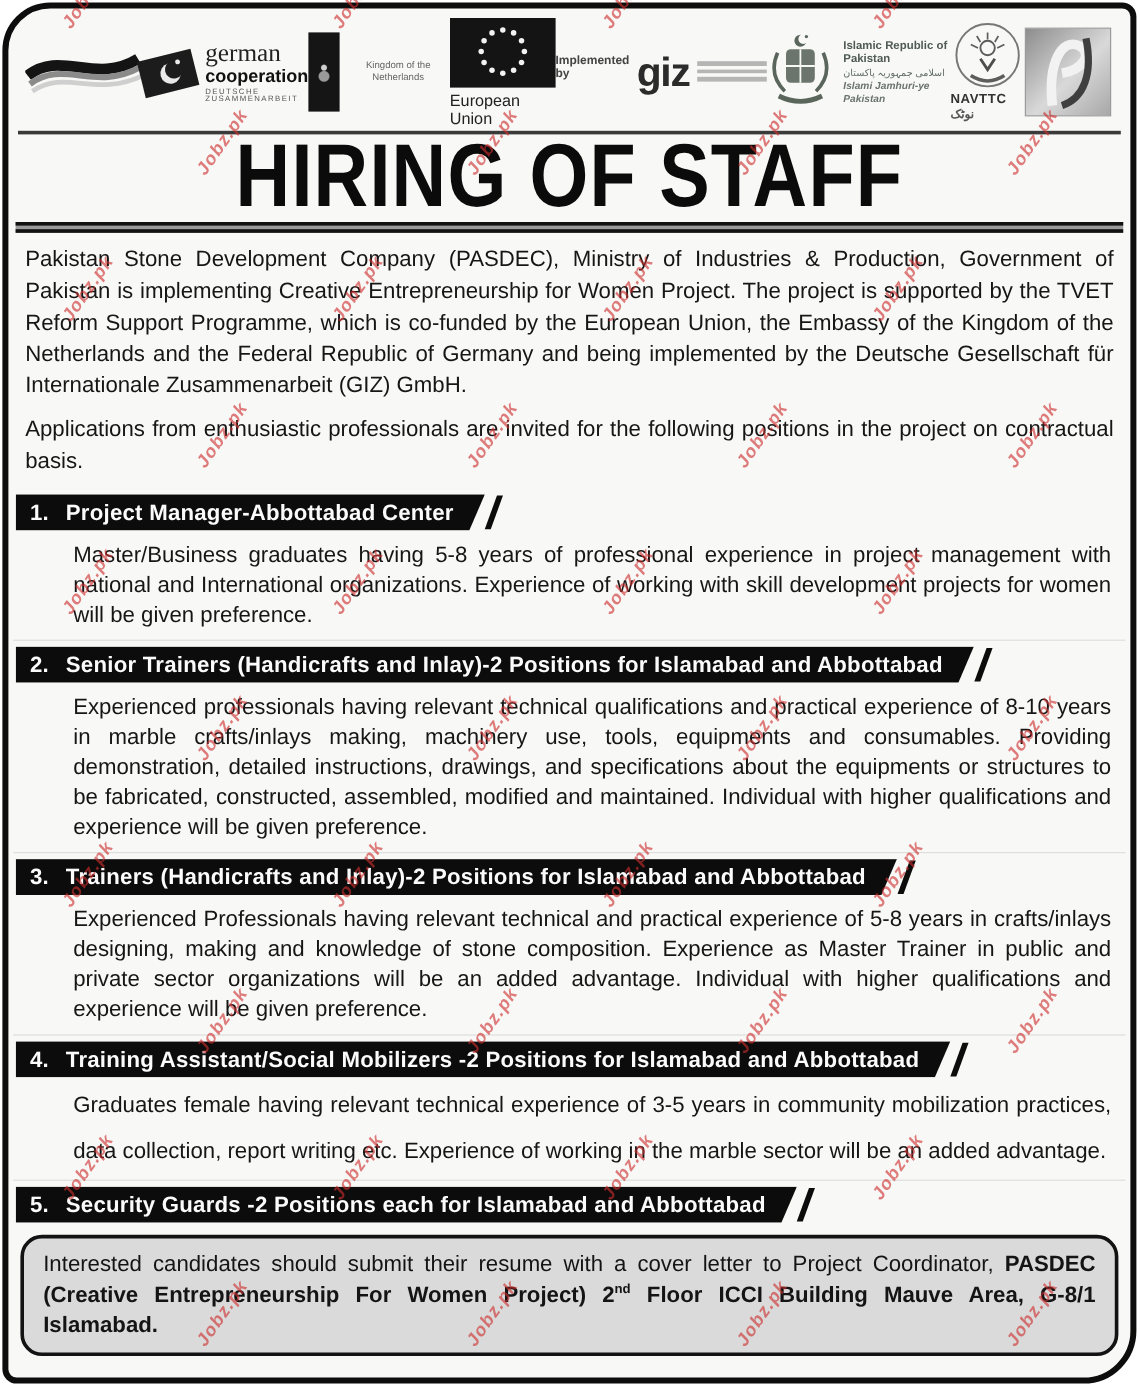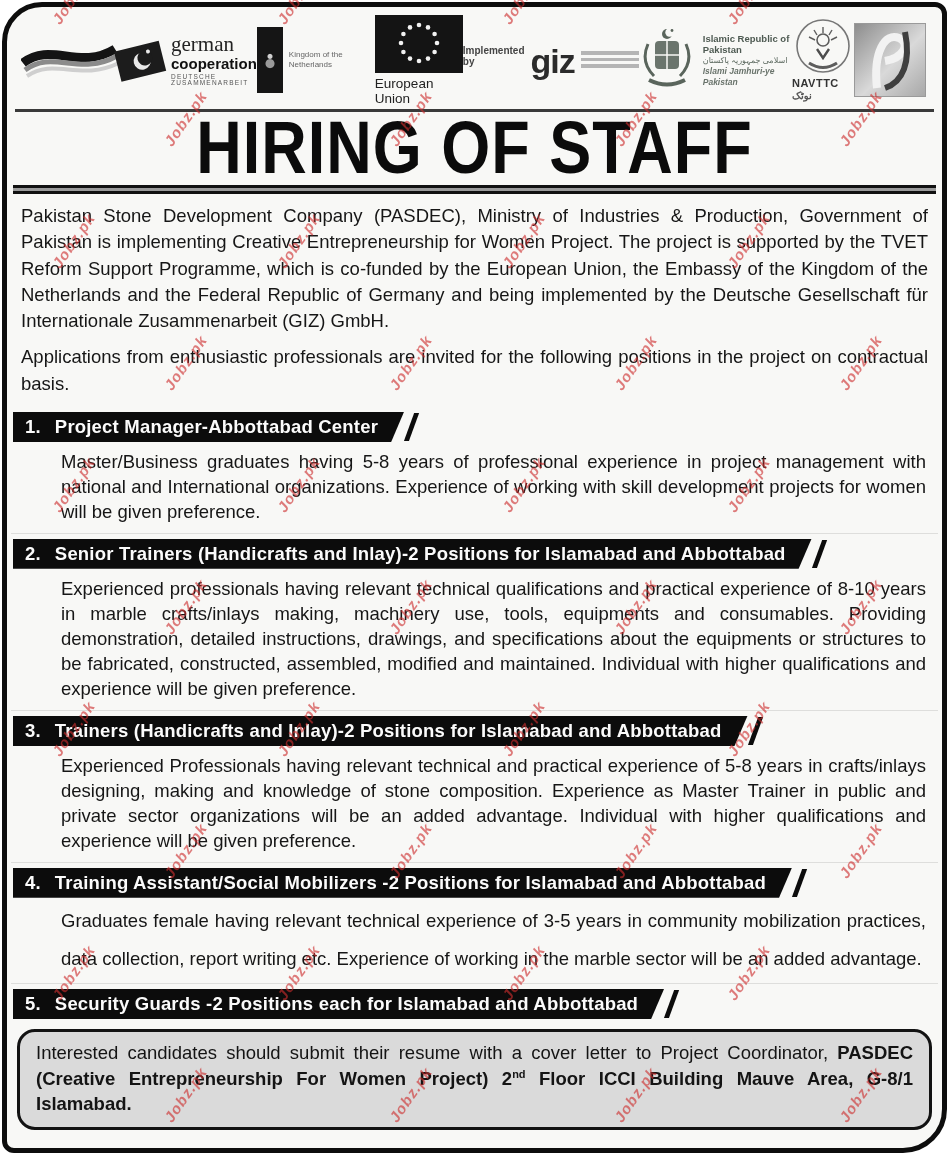--- a/index.html
+++ b/index.html
@@ -19,21 +19,21 @@
   
   .logo-row{
     display:flex;align-items:center;justify-content:space-between;
     padding:10px 16px 6px 14px;height:86px;
   }
   .logo{display:flex;align-items:center;}
   .gc{display:flex;flex-direction:row;line-height:1;}
   .gc-text .l1{font-family:"Liberation Serif",serif;font-size:21px;color:#222;}
   .gc-text .l2{font-size:15px;font-weight:bold;color:#111;margin-top:1px;}
   .gc-text .l3{font-size:6.5px;letter-spacing:1.2px;color:#555;margin-top:3px;}
-  .nl{display:flex;align-items:center;}
+  .nl{display:flex;align-items:center;text-align:center;}
   .nl-banner{width:26px;height:66px;background:#151515;position:relative;}
   .nl-crest{position:absolute;left:6px;top:24px;width:14px;height:18px;background:
      radial-gradient(circle at 50% 30%, #cfcfcf 2px, transparent 3px),
      radial-gradient(circle at 50% 70%, #9a9a9a 4px, transparent 5px);}
   .nl-label{font-size:8px;color:#666;margin-left:6px;width:86px;line-height:1.2;}
   .eu{display:flex;flex-direction:column;align-items:center;}
   .eu-flag{width:88px;height:58px;background:#141414;position:relative;}
   .eu-label{font-size:13.5px;color:#222;margin-top:3px;}
   .giz{display:flex;align-items:flex-end;gap:6px;}
   .giz-pre{font-size:10px;font-weight:bold;color:#444;margin-bottom:9px;}

